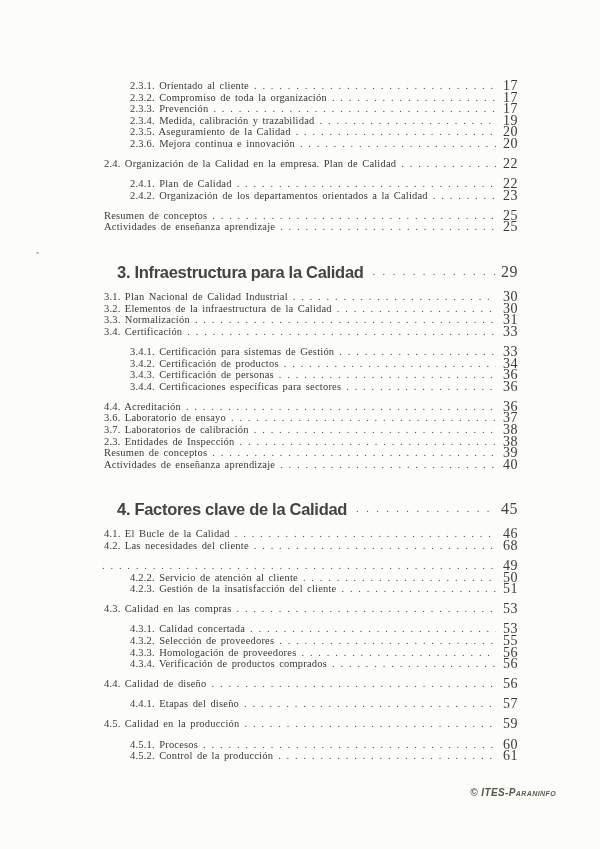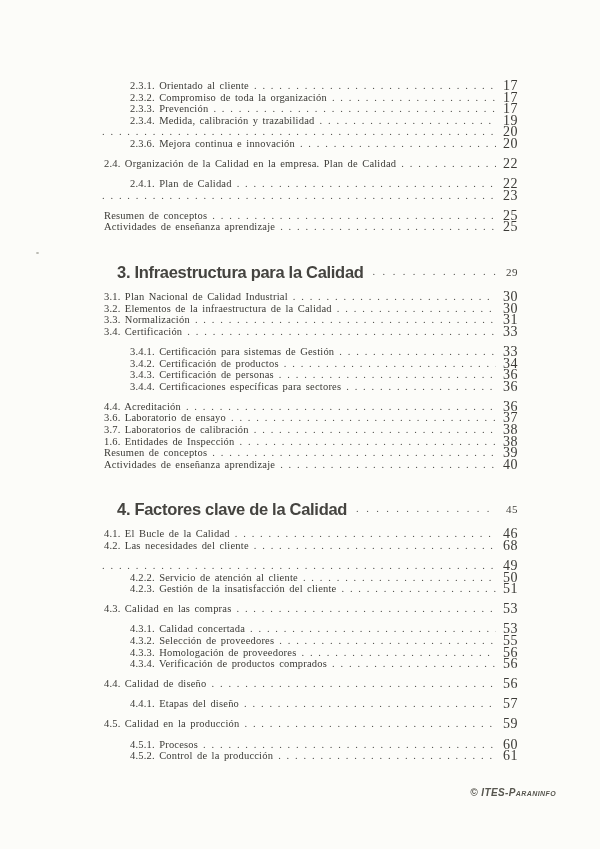--- a/index.html
+++ b/index.html
@@ -72,21 +72,21 @@
     font-size: 16.5px;
     letter-spacing: -0.3px;
     color: #454440;
     margin-left: 20px;
   }
   .chapter .leader {
     letter-spacing: 2.4px;
     padding-left: 9px;
     color: #55544f;
   }
-  .chapter .pagenum { font-size: 11px; color: #45443f; }
+  .chapter .pagenum { font-size: 16px; color: #45443f; }
   .footer {
     position: absolute;
     top: 787px;
     right: 44px;
     font-family: "Liberation Sans", sans-serif;
     font-style: italic;
     font-weight: 600;
     font-size: 10px;
     font-variant: small-caps;
     letter-spacing: 0.4px;
@@ -122,20 +122,21 @@
           <span class="label">2.3.3. Prevención</span>
           <span class="leader">. . . . . . . . . . . . . . . . . . . . . . . . . . . . . . . . . . . . . . . . . . . . . . . . . . . . . . . . . . . . . . . . . . . . . . . . . . . . . . . . . . . . . . . . . . . . . . . . . . . . . . . . . . . . . . . . . . . . . . . . . . . . . . . . . . . . . . . . . . . . . . . . . . . . . .</span>
           <span class="pagenum">17</span>
         </div>
         <div class="row entry lvl2">
           <span class="label">2.3.4. Medida, calibración y trazabilidad</span>
           <span class="leader">. . . . . . . . . . . . . . . . . . . . . . . . . . . . . . . . . . . . . . . . . . . . . . . . . . . . . . . . . . . . . . . . . . . . . . . . . . . . . . . . . . . . . . . . . . . . . . . . . . . . . . . . . . . . . . . . . . . . . . . . . . . . . . . . . . . . . . . . . . . . . . . . . . . . . .</span>
           <span class="pagenum">19</span>
         </div>
         <div class="row entry lvl2">
+          <span class="label">2.3.5. Aseguramiento de la Calidad</span>
           <span class="leader">. . . . . . . . . . . . . . . . . . . . . . . . . . . . . . . . . . . . . . . . . . . . . . . . . . . . . . . . . . . . . . . . . . . . . . . . . . . . . . . . . . . . . . . . . . . . . . . . . . . . . . . . . . . . . . . . . . . . . . . . . . . . . . . . . . . . . . . . . . . . . . . . . . . . . .</span>
           <span class="pagenum">20</span>
         </div>
         <div class="row entry lvl2">
           <span class="label">2.3.6. Mejora continua e innovación</span>
           <span class="leader">. . . . . . . . . . . . . . . . . . . . . . . . . . . . . . . . . . . . . . . . . . . . . . . . . . . . . . . . . . . . . . . . . . . . . . . . . . . . . . . . . . . . . . . . . . . . . . . . . . . . . . . . . . . . . . . . . . . . . . . . . . . . . . . . . . . . . . . . . . . . . . . . . . . . . .</span>
           <span class="pagenum">20</span>
         </div>
       </div>
       <div class="group">
@@ -145,20 +146,21 @@
           <span class="pagenum">22</span>
         </div>
       </div>
       <div class="group">
         <div class="row entry lvl2">
           <span class="label">2.4.1. Plan de Calidad</span>
           <span class="leader">. . . . . . . . . . . . . . . . . . . . . . . . . . . . . . . . . . . . . . . . . . . . . . . . . . . . . . . . . . . . . . . . . . . . . . . . . . . . . . . . . . . . . . . . . . . . . . . . . . . . . . . . . . . . . . . . . . . . . . . . . . . . . . . . . . . . . . . . . . . . . . . . . . . . . .</span>
           <span class="pagenum">22</span>
         </div>
         <div class="row entry lvl2">
+          <span class="label">2.4.2. Organización de los departamentos orientados a la Calidad</span>
           <span class="leader">. . . . . . . . . . . . . . . . . . . . . . . . . . . . . . . . . . . . . . . . . . . . . . . . . . . . . . . . . . . . . . . . . . . . . . . . . . . . . . . . . . . . . . . . . . . . . . . . . . . . . . . . . . . . . . . . . . . . . . . . . . . . . . . . . . . . . . . . . . . . . . . . . . . . . .</span>
           <span class="pagenum">23</span>
         </div>
       </div>
       <div class="group">
         <div class="row entry lvl1">
           <span class="label">Resumen de conceptos</span>
           <span class="leader">. . . . . . . . . . . . . . . . . . . . . . . . . . . . . . . . . . . . . . . . . . . . . . . . . . . . . . . . . . . . . . . . . . . . . . . . . . . . . . . . . . . . . . . . . . . . . . . . . . . . . . . . . . . . . . . . . . . . . . . . . . . . . . . . . . . . . . . . . . . . . . . . . . . . . .</span>
           <span class="pagenum">25</span>
         </div>
@@ -227,21 +229,21 @@
           <span class="label">3.6. Laboratorio de ensayo</span>
           <span class="leader">. . . . . . . . . . . . . . . . . . . . . . . . . . . . . . . . . . . . . . . . . . . . . . . . . . . . . . . . . . . . . . . . . . . . . . . . . . . . . . . . . . . . . . . . . . . . . . . . . . . . . . . . . . . . . . . . . . . . . . . . . . . . . . . . . . . . . . . . . . . . . . . . . . . . . .</span>
           <span class="pagenum">37</span>
         </div>
         <div class="row entry lvl1">
           <span class="label">3.7. Laboratorios de calibración</span>
           <span class="leader">. . . . . . . . . . . . . . . . . . . . . . . . . . . . . . . . . . . . . . . . . . . . . . . . . . . . . . . . . . . . . . . . . . . . . . . . . . . . . . . . . . . . . . . . . . . . . . . . . . . . . . . . . . . . . . . . . . . . . . . . . . . . . . . . . . . . . . . . . . . . . . . . . . . . . .</span>
           <span class="pagenum">38</span>
         </div>
         <div class="row entry lvl1">
-          <span class="label">1.6. Entidades de Inspección</span>
+          <span class="label">2.3. Entidades de Inspección</span>
           <span class="leader">. . . . . . . . . . . . . . . . . . . . . . . . . . . . . . . . . . . . . . . . . . . . . . . . . . . . . . . . . . . . . . . . . . . . . . . . . . . . . . . . . . . . . . . . . . . . . . . . . . . . . . . . . . . . . . . . . . . . . . . . . . . . . . . . . . . . . . . . . . . . . . . . . . . . . .</span>
           <span class="pagenum">38</span>
         </div>
         <div class="row entry lvl1">
           <span class="label">Resumen de conceptos</span>
           <span class="leader">. . . . . . . . . . . . . . . . . . . . . . . . . . . . . . . . . . . . . . . . . . . . . . . . . . . . . . . . . . . . . . . . . . . . . . . . . . . . . . . . . . . . . . . . . . . . . . . . . . . . . . . . . . . . . . . . . . . . . . . . . . . . . . . . . . . . . . . . . . . . . . . . . . . . . .</span>
           <span class="pagenum">39</span>
         </div>
         <div class="row entry lvl1">
           <span class="label">Actividades de enseñanza aprendizaje</span>

